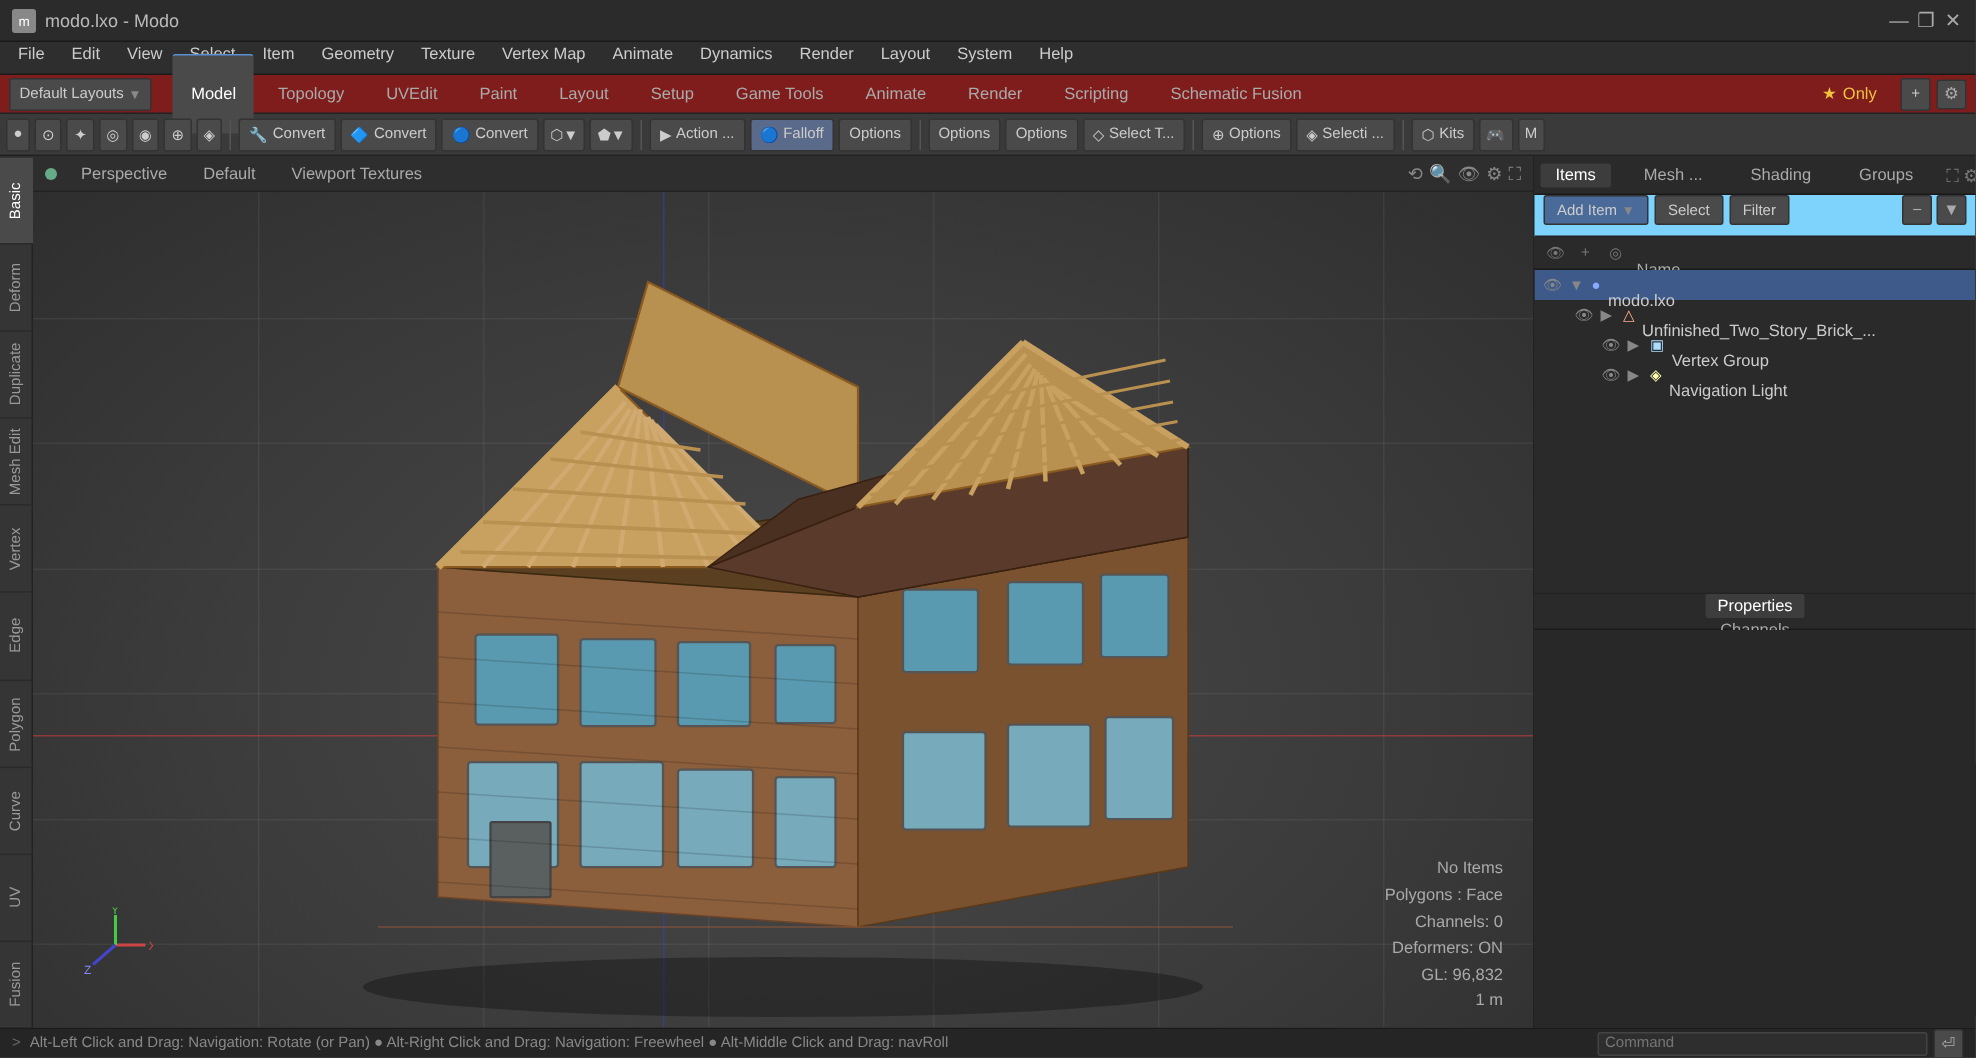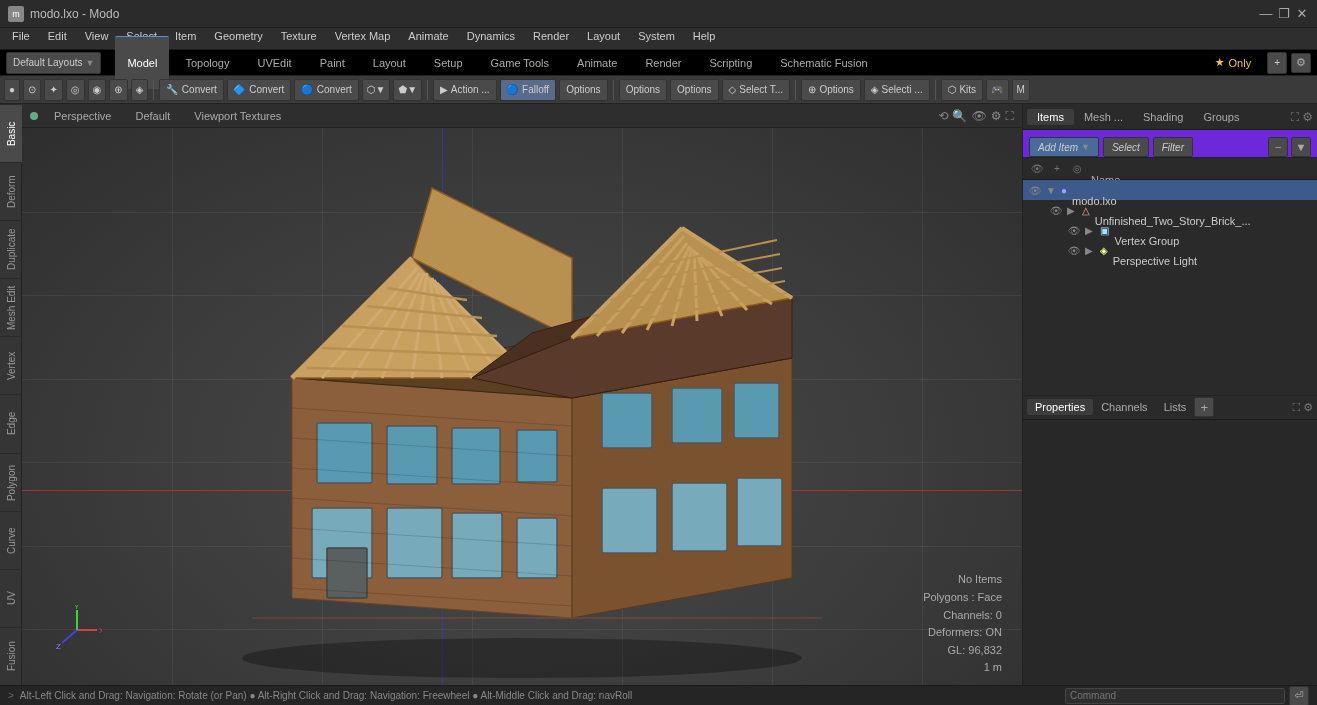--- a/index.html
+++ b/index.html
@@ -11,21 +11,21 @@
     #titlebar-left .app-icon { width: 16px; height: 16px; background: #888; border-radius: 2px; font-size: 9px; display: flex; align-items: center; justify-content: center; color: #fff; }
     #titlebar-title { font-size: 12px; color: #bbb; }
     #titlebar-controls { display: flex; gap: 4px; }
     #titlebar-controls span { width: 14px; height: 14px; display: flex; align-items: center; justify-content: center; cursor: pointer; color: #aaa; font-size: 13px; }
 
     
     #menubar { height: 22px; background: #2e2e2e; display: flex; align-items: flex-start; padding: 0 4px; gap: 2px; border-bottom: 1px solid #1a1a1a; }
     .menu-item { padding: 2px 8px; font-size: 11px; color: #ccc; cursor: pointer; border-radius: 2px; white-space: nowrap; }
 
     
-    #toolbar1 { height: 26px; background: #000000; display: flex; align-items: center; padding: 0 6px; gap: 4px; border-bottom: 1px solid #222; }
+    #toolbar1 { height: 26px; background: #7f1d1d; display: flex; align-items: center; padding: 0 6px; gap: 4px; border-bottom: 1px solid #222; }
     .toolbar1-spacer { flex: 1; }
     .star-only { display: flex; align-items: center; gap: 4px; color: #f0c040; font-size: 11px; }
     .mode-tab { padding: 20px 12px; font-size: 11px; color: #aaa; cursor: pointer; border-radius: 2px 2px 0 0; white-space: nowrap; }
     .mode-tab.active { background: #4a4a4a; color: #fff; border-top: 1px solid #5a8fd0; }
 
     
     #toolbar3 { height: 28px; background: #3a3a3a; display: flex; align-items: center; padding: 0 4px; gap: 3px; border-bottom: 1px solid #222; }
     .tool-btn { height: 22px; padding: 0 6px; background: #4a4a4a; border: 1px solid #333; border-radius: 2px; color: #ccc; font-size: 10px; cursor: pointer; display: flex; align-items: center; gap: 3px; white-space: nowrap; }
     .tool-btn.highlighted { background: #5a6a8a; }
     .tool-separator { width: 1px; height: 20px; background: #555; margin: 0 2px; }
@@ -59,27 +59,27 @@
     
     #status-overlay { position: absolute; bottom: 8px; right: 20px; text-align: right; color: #aaa; font-size: 11px; line-height: 1.6; }
 
     
     #axis-indicator { position: absolute; bottom: 30px; left: 30px; width: 50px; height: 50px; }
 
     
     #right-panel { width: 295px; background: #2e2e2e; border-left: 1px solid #222; display: flex; flex-direction: column; }
 
     
-    #rpanel-tabs { height: 26px; background: #2a2a2a; display: flex; align-items: center; padding: 0 4px; gap: 0; border-bottom: 1px solid #1a1a1a; }
+    #rpanel-tabs { height: 26px; background: #2a2a2a; display: flex; align-items: center; padding: 0 4px; gap: 12px; border-bottom: 1px solid #1a1a1a; }
     .rpanel-tab { padding: 2px 10px; font-size: 11px; color: #aaa; cursor: pointer; border-radius: 2px; white-space: nowrap; }
     .rpanel-tab.active { background: #3d3d3d; color: #fff; }
     .rpanel-tab-icons { margin-left: auto; display: flex; gap: 3px; color: #777; font-size: 12px; }
 
     
-    #items-toolbar { height: 28px; background: #6d28d9; display: flex; align-items: flex-end; padding: 0 6px; gap: 4px; border-bottom: 1px solid #222; font-style: italic; }
+    #items-toolbar { height: 28px; background: #7dd3fc; display: flex; align-items: flex-start; padding: 0 6px; gap: 4px; border-bottom: 1px solid #222; }
     .items-btn { height: 20px; padding: 0 8px; background: #4a4a4a; border: 1px solid #333; border-radius: 2px; color: #ccc; font-size: 10px; cursor: pointer; display: flex; align-items: center; gap: 3px; }
     .items-btn.primary { background: #4a6a9a; }
     #items-filter { margin-left: auto; display: flex; gap: 3px; align-items: center; }
     .filter-btn { width: 20px; height: 20px; background: #4a4a4a; border: 1px solid #333; border-radius: 2px; color: #aaa; display: flex; align-items: center; justify-content: center; font-size: 11px; cursor: pointer; }
 
     
     #items-colheader { height: 22px; background: #2a2a2a; display: flex; align-items: center; padding: 0 4px; border-bottom: 1px solid #1a1a1a; }
     .col-icon { width: 20px; height: 20px; display: flex; align-items: center; justify-content: center; color: #777; font-size: 10px; }
     .col-name { flex: 1; font-size: 11px; color: #aaa; padding-left: 4px; margin-top: 23px; }
 
@@ -87,21 +87,21 @@
     #scene-tree { flex: 1; overflow-y: auto; background: #2a2a2a; }
     .tree-item { display: flex; align-items: center; height: 20px; padding: 0 4px; cursor: pointer; gap: 3px; }
     .tree-item.selected { background: #3d5a8a; }
     .tree-arrow { color: #888; font-size: 10px; width: 12px; cursor: pointer; }
     .tree-eye { width: 16px; height: 16px; display: flex; align-items: center; justify-content: center; color: #888; font-size: 10px; }
     .tree-label { font-size: 11px; color: #ccc; margin-top: 22px; }
     .tree-icon { font-size: 10px; color: #8af; margin-right: 2px; }
 
     
     #rpanel-bottom { height: 50%; border-top: 1px solid #222; display: flex; flex-direction: column; }
-    #rpanel-bottom-tabs { height: 24px; background: #2a2a2a; display: flex; align-items: center; padding: 0 4px; gap: 0; border-bottom: 1px solid #1a1a1a; }
+    #rpanel-bottom-tabs { height: 24px; background: #2a2a2a; display: flex; align-items: center; padding: 0 4px; gap: 0; border-bottom: 1px solid #1a1a1a; flex-direction: column; }
     .rbot-tab { padding: 2px 8px; font-size: 11px; color: #aaa; cursor: pointer; border-radius: 2px; }
     .rbot-tab.active { background: #3d3d3d; color: #fff; }
     .rbot-content { flex: 1; background: #282828; }
     .rbot-icons { margin-left: auto; display: flex; gap: 3px; color: #777; font-size: 11px; }
 
     
     #statusbar { height: 20px; background: #252525; display: flex; align-items: center; padding: 0 8px; border-top: 1px solid #1a1a1a; font-size: 10px; color: #888; }
     #statusbar .command-area { flex: 1; display: flex; align-items: center; }
     #command-input { background: #2e2e2e; border: 1px solid #444; border-radius: 2px; height: 16px; padding: 0 4px; color: #ccc; font-size: 10px; width: 220px; }
 
@@ -453,21 +453,21 @@
           <span class="tree-arrow">▶</span>
           <span class="tree-icon" style="color:#adf;">▣</span>
           <span class="tree-label">Vertex Group</span>
         </div>
 
         <div class="tree-item">
           <span style="display:inline-block;width:36px;"></span>
           <span class="tree-eye">👁</span>
           <span class="tree-arrow">▶</span>
           <span class="tree-icon" style="color:#ffa;">◈</span>
-          <span class="tree-label">Perspective Light</span>
+          <span class="tree-label">Navigation Light</span>
         </div>
       </div>
     </div>
 
     <div id="rpanel-bottom">
       <div id="rpanel-bottom-tabs">
         <div class="rbot-tab active">Properties</div>
         <div class="rbot-tab">Channels</div>
         <div class="rbot-tab">Lists</div>
         <div class="plus-btn">+</div>

